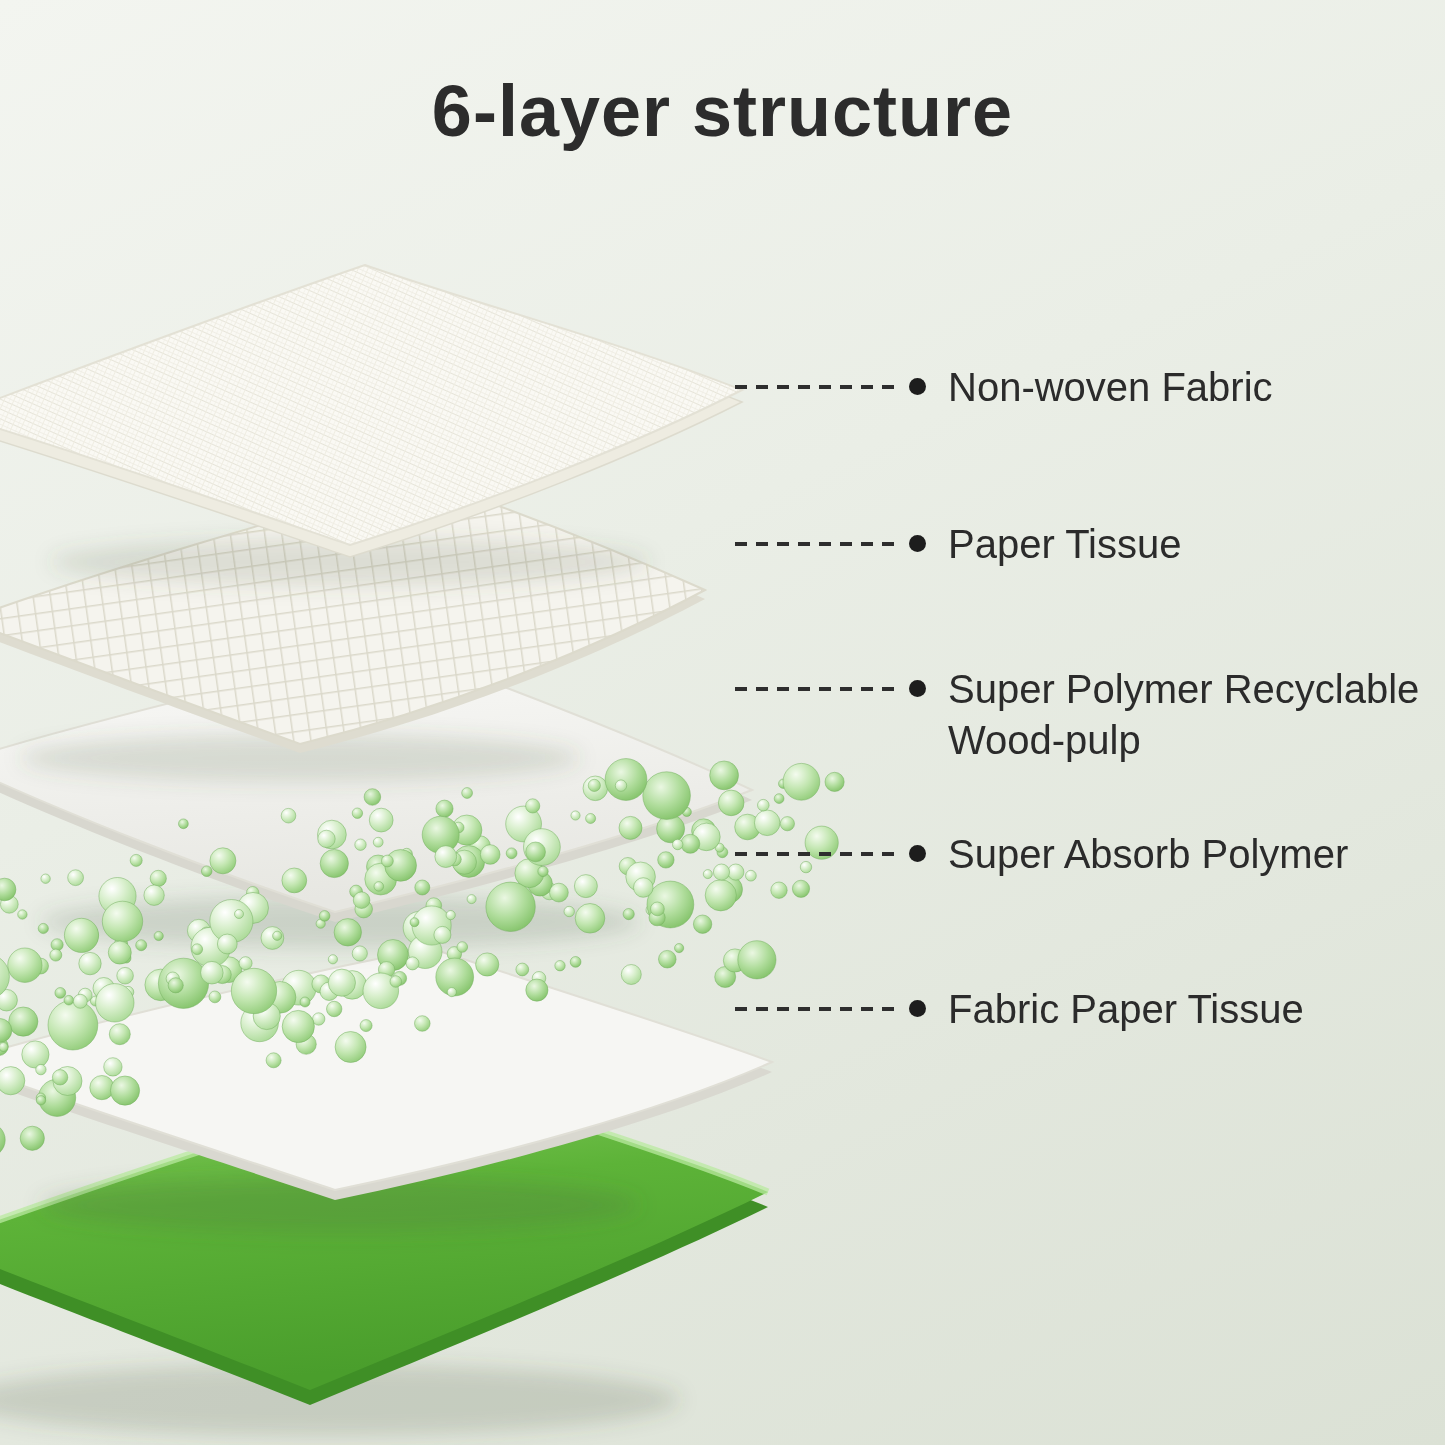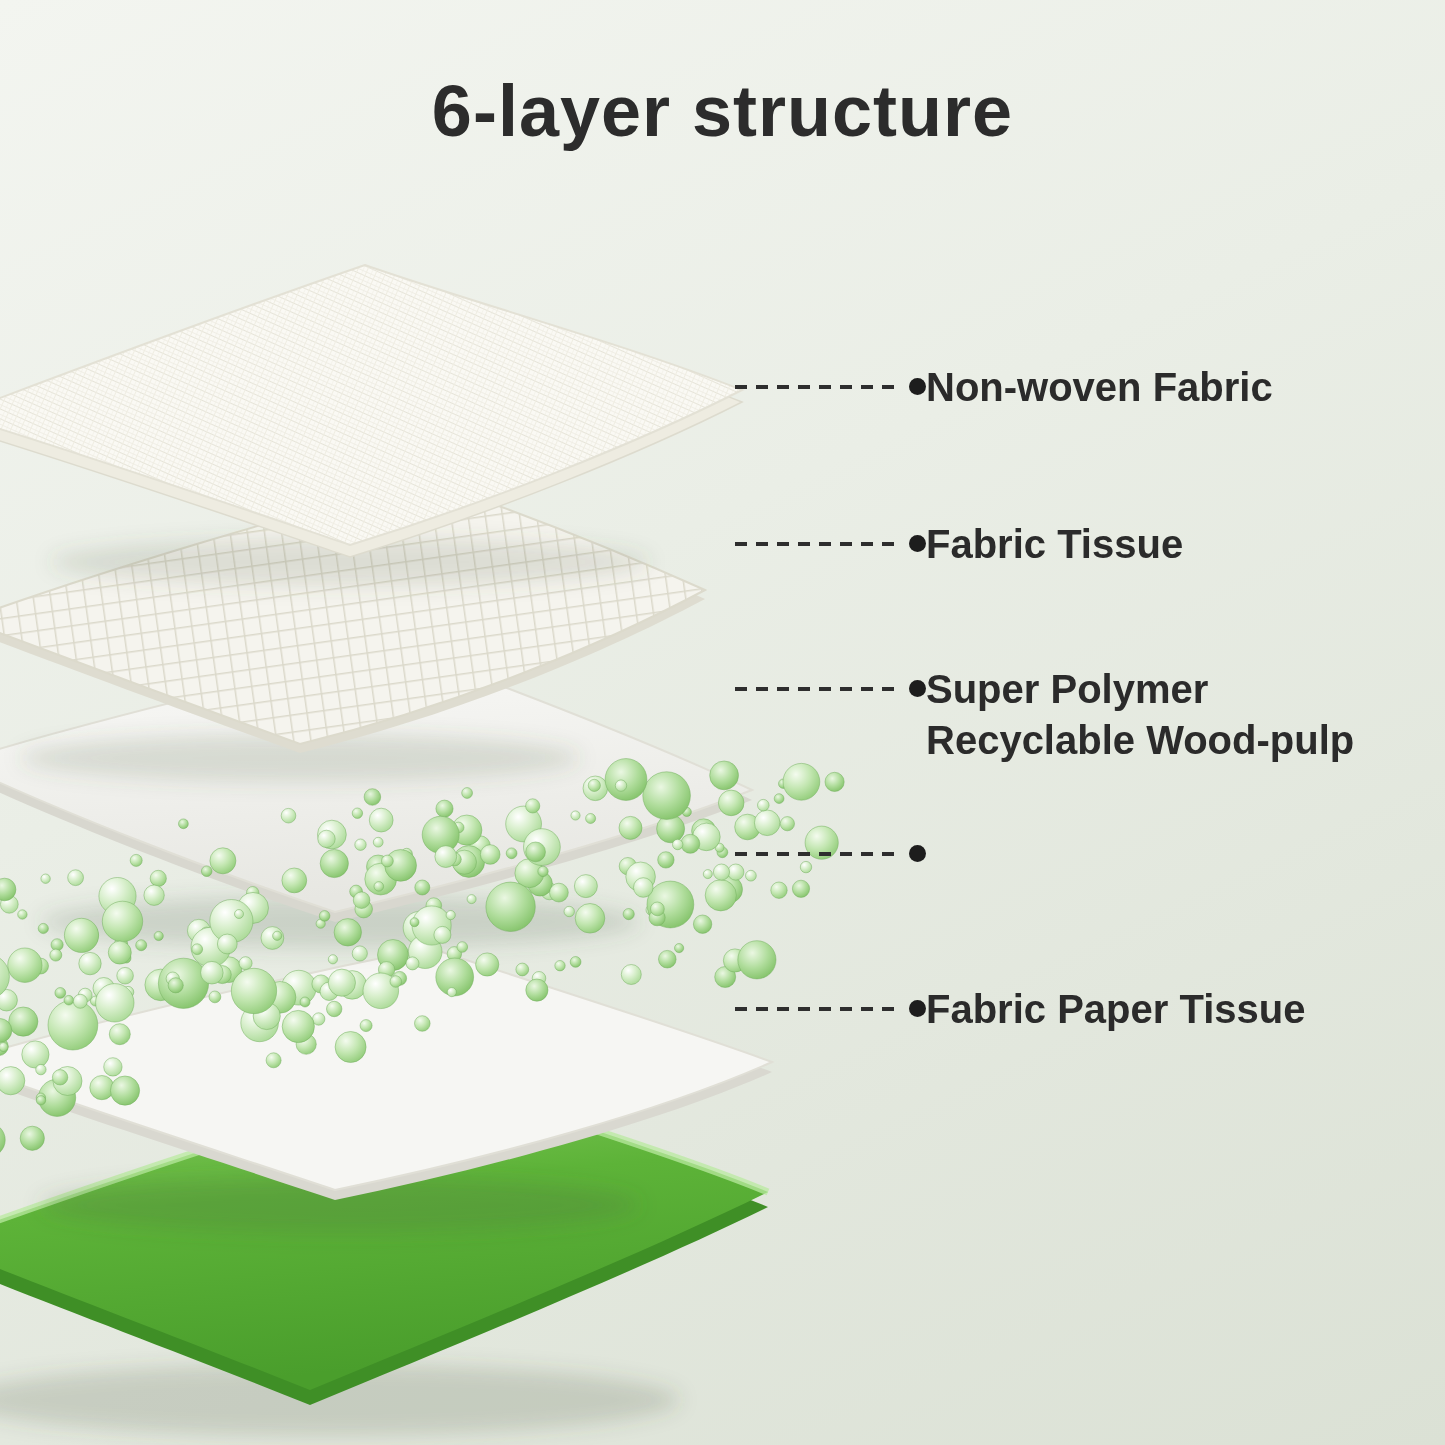--- a/index.html
+++ b/index.html
@@ -14,21 +14,21 @@
     font-size:72px;font-weight:800;color:#2c2c2c;letter-spacing:1px;
   }
   .diagram-svg{position:absolute;left:0;top:0;}
   .label-row{position:absolute;left:735px;display:flex;align-items:flex-start;}
   .leader{
     width:160px;height:4px;margin-top:23px;flex:none;
     background:repeating-linear-gradient(90deg,#2e2e2e 0 12px,transparent 12px 21px);
   }
   .dot{width:17px;height:17px;border-radius:50%;background:#1d1d1d;margin:16px 0 0 14px;flex:none;}
   .label-text{
-    font-size:40px;font-weight:700;color:#2b2b2b;
+    margin-left:22px;font-size:40px;font-weight:400;color:#2b2b2b;
     line-height:1.28;max-width:500px;
   }
 </style>
 </head>
 <body>
 
 <div class="canvas">
 
   <h1 class="title">6-layer structure</h1>
 
@@ -335,30 +335,31 @@
   </svg>
 
   <div class="label-row" style="top:362px">
     <span class="leader"></span>
     <span class="dot"></span>
     <span class="label-text">Non-woven Fabric</span>
   </div>
   <div class="label-row" style="top:519px">
     <span class="leader"></span>
     <span class="dot"></span>
-    <span class="label-text">Fabric Tissue</span>
+    <span class="label-text">Paper Tissue</span>
   </div>
   <div class="label-row" style="top:664px">
     <span class="leader"></span>
     <span class="dot"></span>
     <span class="label-text">Super Polymer Recyclable Wood-pulp</span>
   </div>
   <div class="label-row" style="top:829px">
     <span class="leader"></span>
     <span class="dot"></span>
+    <span class="label-text">Super Absorb Polymer</span>
   </div>
   <div class="label-row" style="top:984px">
     <span class="leader"></span>
     <span class="dot"></span>
     <span class="label-text">Fabric Paper Tissue</span>
   </div>
 
 </div>
 
 </body></html>

